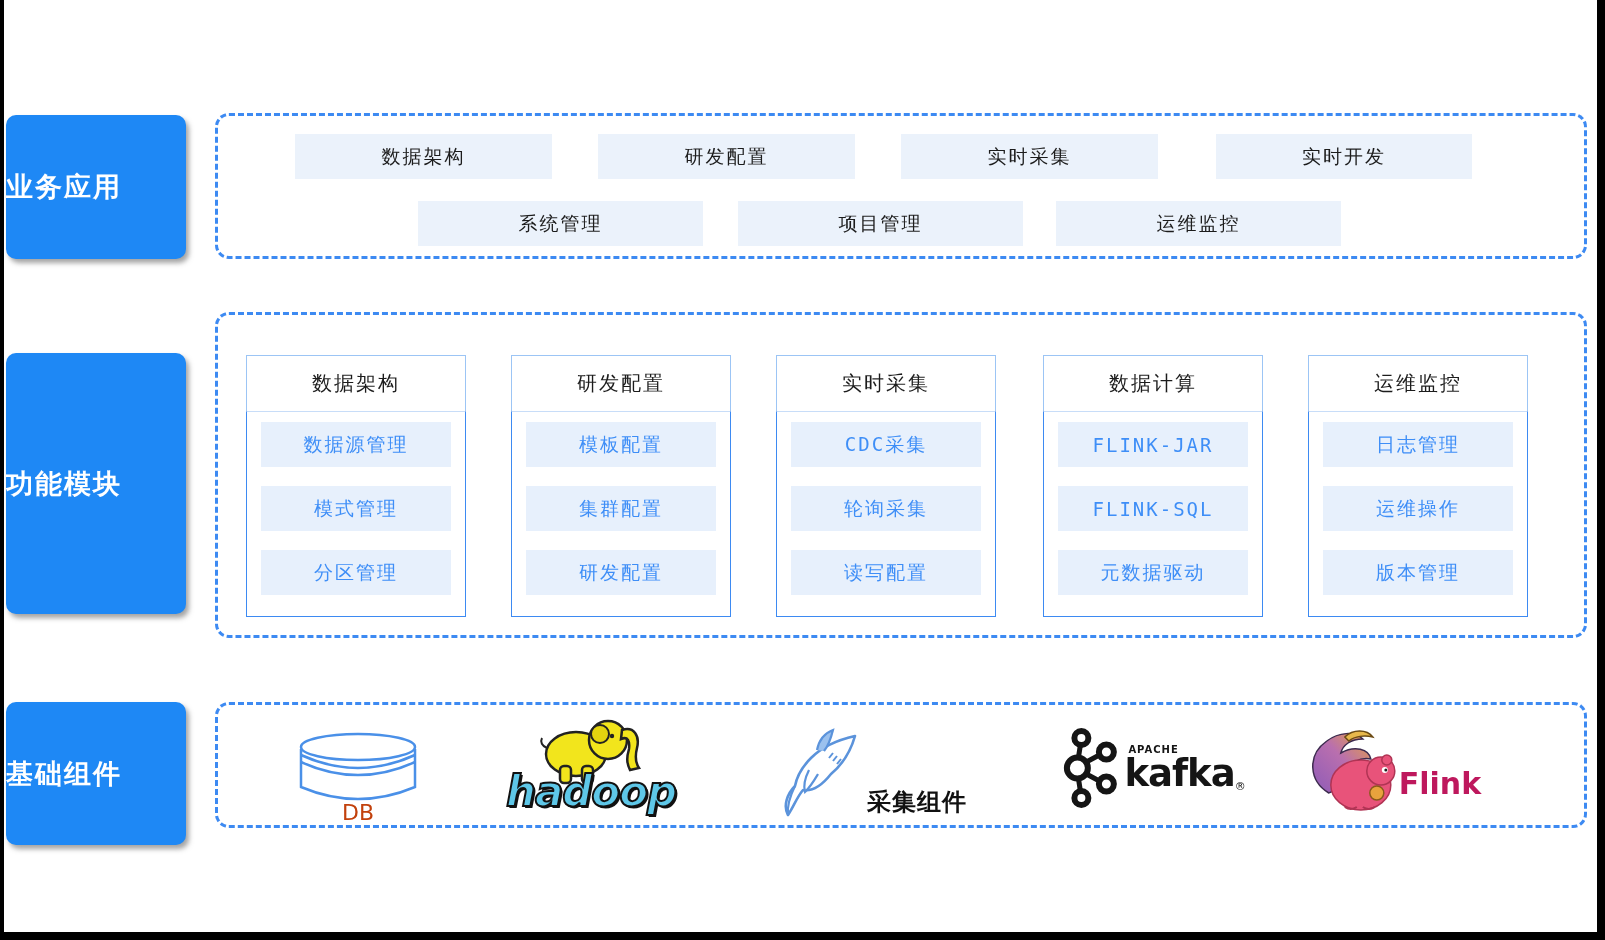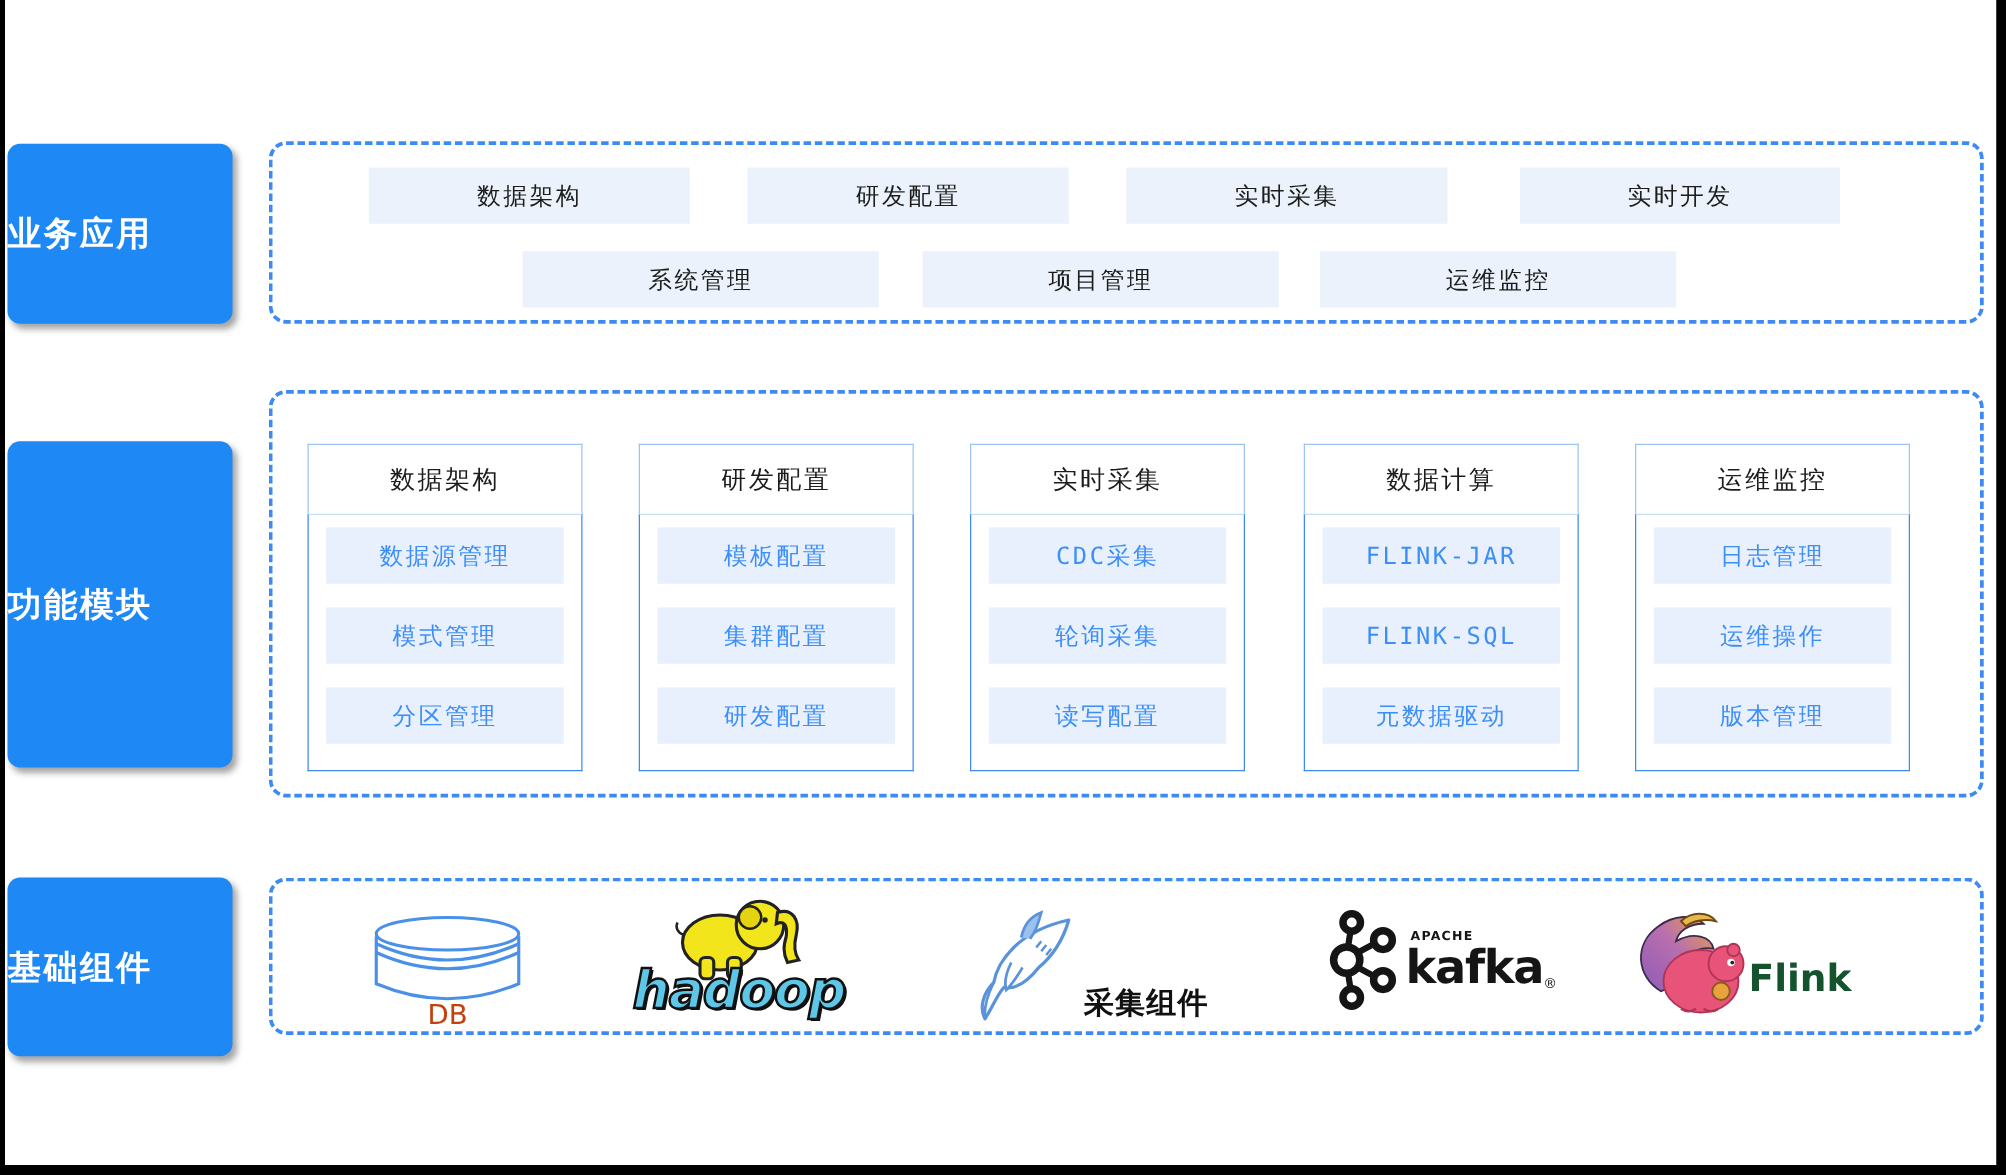--- a/index.html
+++ b/index.html
@@ -82,21 +82,21 @@
     position:absolute;top:2px;left:4px;font-size:10px;letter-spacing:1px;
     color:#151515;font-weight:700;font-family:"DejaVu Sans",sans-serif;
   }
   .kafka-word{
     font-size:37px;font-weight:700;color:#151515;letter-spacing:-1px;
     font-family:"DejaVu Sans",sans-serif;
   }
   .kafka-reg{font-size:11px;color:#151515;vertical-align:sub;}
   .flink-wrap{display:flex;align-items:flex-end;}
   .flink-label{
-    margin-left:2px;margin-bottom:12px;color:#14532d;font-size:30px;font-weight:700;
+    margin-left:2px;margin-bottom:12px;color:#be185d;font-size:30px;font-weight:700;
     font-family:"DejaVu Sans",sans-serif;
   }
 </style>
 </head>
 <body>
 
 <div id="canvas">
 
   <div class="rowlabel" style="top:115px;height:144px;">
     <span>业务应用</span>

